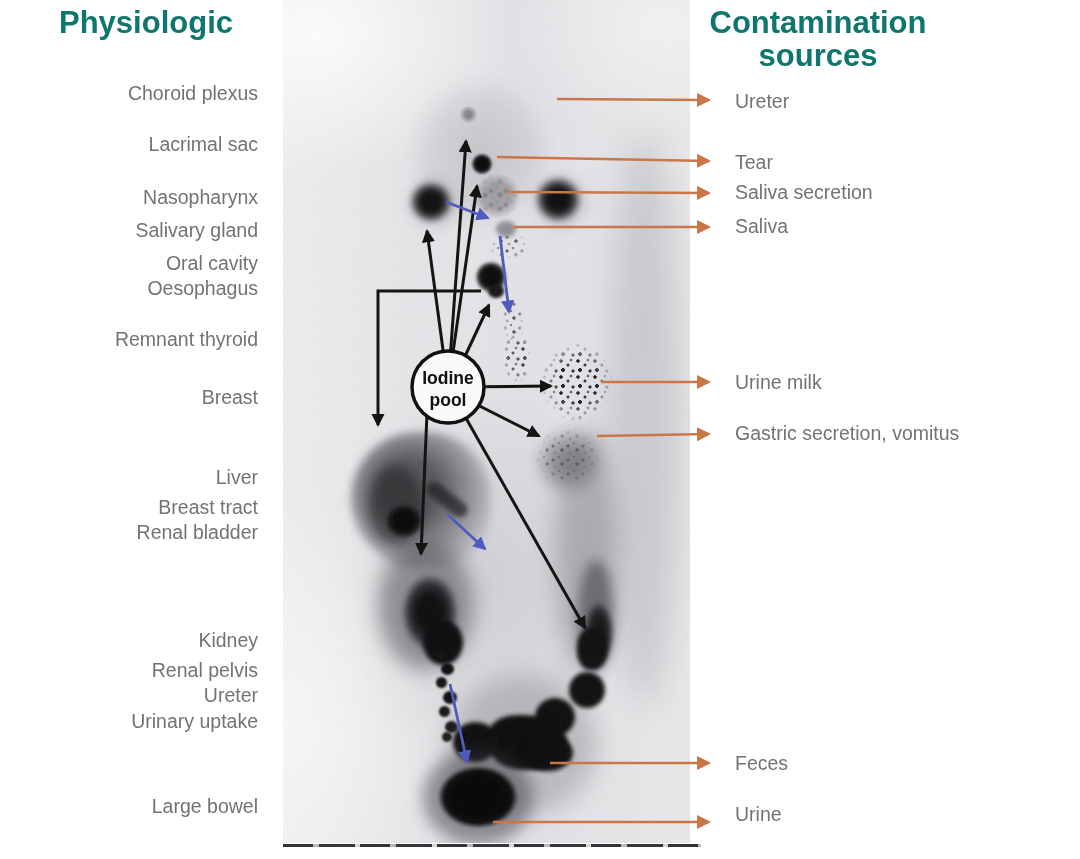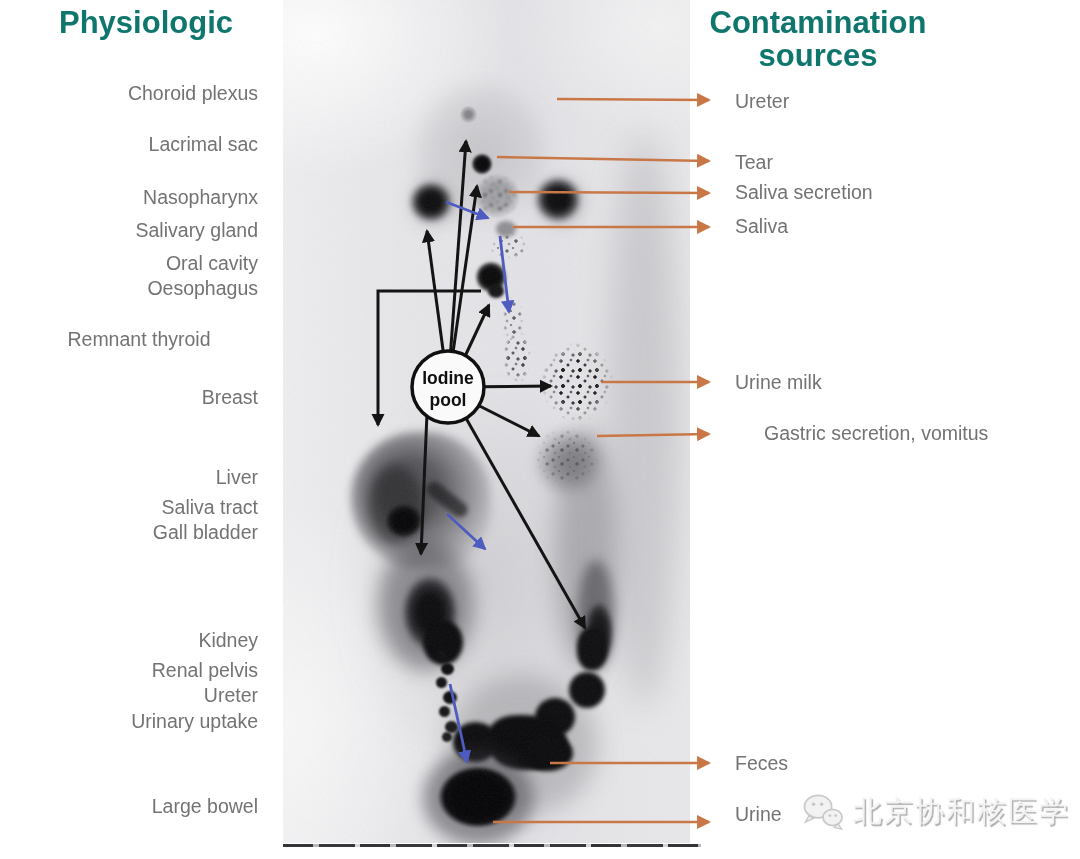--- a/index.html
+++ b/index.html
@@ -177,56 +177,39 @@
   <div class="zlabels">
     <div class="col-title" style="left:36px;top:6px;width:220px;">
       <div>Physiologic</div>
     </div>
     <div class="lbl lbl-left" style="top:81px;">Choroid plexus</div>
     <div class="lbl lbl-left" style="top:132px;">Lacrimal sac</div>
     <div class="lbl lbl-left" style="top:185px;">Nasopharynx</div>
     <div class="lbl lbl-left" style="top:218px;">Salivary gland</div>
     <div class="lbl lbl-left" style="top:251px;">Oral cavity</div>
     <div class="lbl lbl-left" style="top:276px;">Oesophagus</div>
-    <div class="lbl lbl-left" style="top:327px;text-align:center;">Remnant thyroid</div>
+    <div class="lbl lbl-left" style="top:327px;">Remnant thyroid</div>
     <div class="lbl lbl-left" style="top:385px;">Breast</div>
     <div class="lbl lbl-left" style="top:465px;">Liver</div>
-    <div class="lbl lbl-left" style="top:495px;">Saliva tract</div>
-    <div class="lbl lbl-left" style="top:520px;">Gall bladder</div>
+    <div class="lbl lbl-left" style="top:495px;">Breast tract</div>
+    <div class="lbl lbl-left" style="top:520px;">Renal bladder</div>
     <div class="lbl lbl-left" style="top:628px;">Kidney</div>
     <div class="lbl lbl-left" style="top:658px;">Renal pelvis</div>
     <div class="lbl lbl-left" style="top:683px;">Ureter</div>
     <div class="lbl lbl-left" style="top:709px;">Urinary uptake</div>
     <div class="lbl lbl-left" style="top:794px;">Large bowel</div>
 
     <div class="col-title" style="left:708px;top:6px;width:220px;">
       <div>Contamination</div>
       <div>sources</div>
     </div>
     <div class="lbl lbl-right" style="top:89px;">Ureter</div>
     <div class="lbl lbl-right" style="top:150px;">Tear</div>
     <div class="lbl lbl-right" style="top:180px;">Saliva secretion</div>
     <div class="lbl lbl-right" style="top:214px;">Saliva</div>
     <div class="lbl lbl-right" style="top:370px;">Urine milk</div>
-    <div class="lbl lbl-right" style="top:421px;margin-left:29px;">Gastric secretion, vomitus</div>
+    <div class="lbl lbl-right" style="top:421px;">Gastric secretion, vomitus</div>
     <div class="lbl lbl-right" style="top:751px;">Feces</div>
     <div class="lbl lbl-right" style="top:802px;">Urine</div>
   </div>
 
-  <div id="watermark">
-    <svg width="52" height="50" viewBox="0 0 52 50" style="margin-right:6px;">
-      <g fill="#f2f2f2" stroke="#c9c9c9" stroke-width="2">
-        <ellipse cx="20" cy="19" rx="15" ry="12.5"></ellipse>
-        <ellipse cx="36" cy="31" rx="10.5" ry="9"></ellipse>
-      </g>
-      <path d="M10,29 l-4,7 l9,-4 z" fill="#f2f2f2" stroke="#c9c9c9" stroke-width="1.5"></path>
-      <path d="M42,38 l4,6 l-8,-2 z" fill="#f2f2f2" stroke="#c9c9c9" stroke-width="1.5"></path>
-      <g fill="#c6c6c6">
-        <circle cx="15" cy="16.5" r="1.9"></circle>
-          <circle cx="24" cy="16.5" r="1.9"></circle>
-        <circle cx="33" cy="29" r="1.5"></circle>
-          <circle cx="39.5" cy="29" r="1.5"></circle>
-      </g>
-    </svg>
-    <span id="watermark-text">北京协和核医学</span>
-  </div>
 
 </div>
 
 </body></html>

